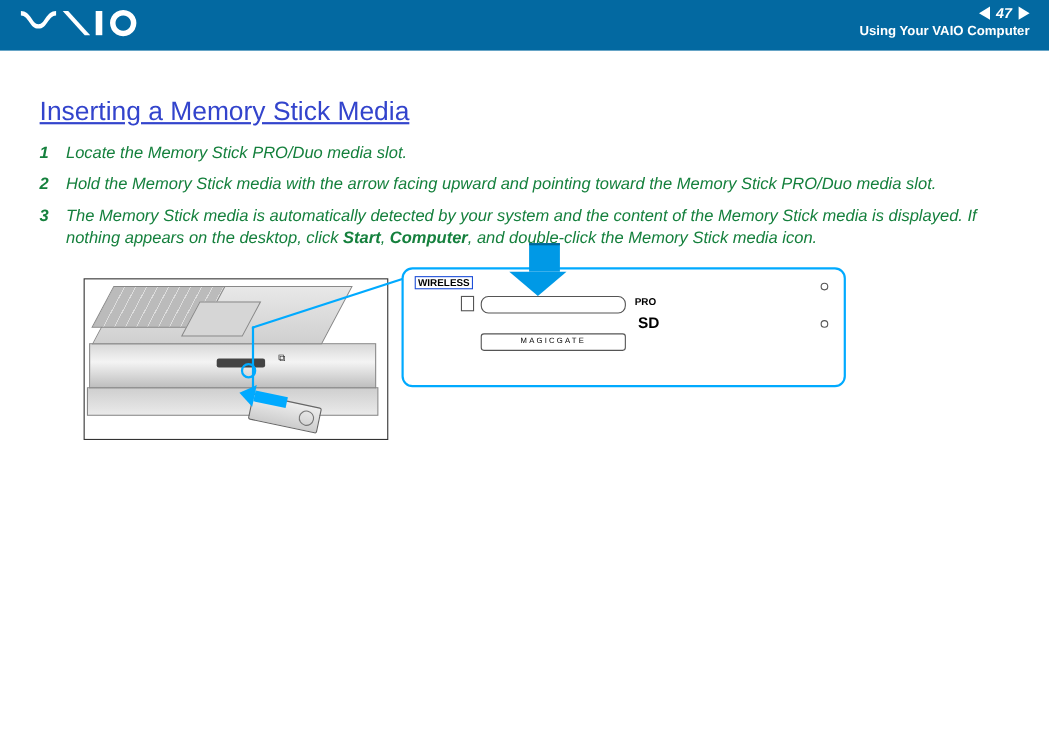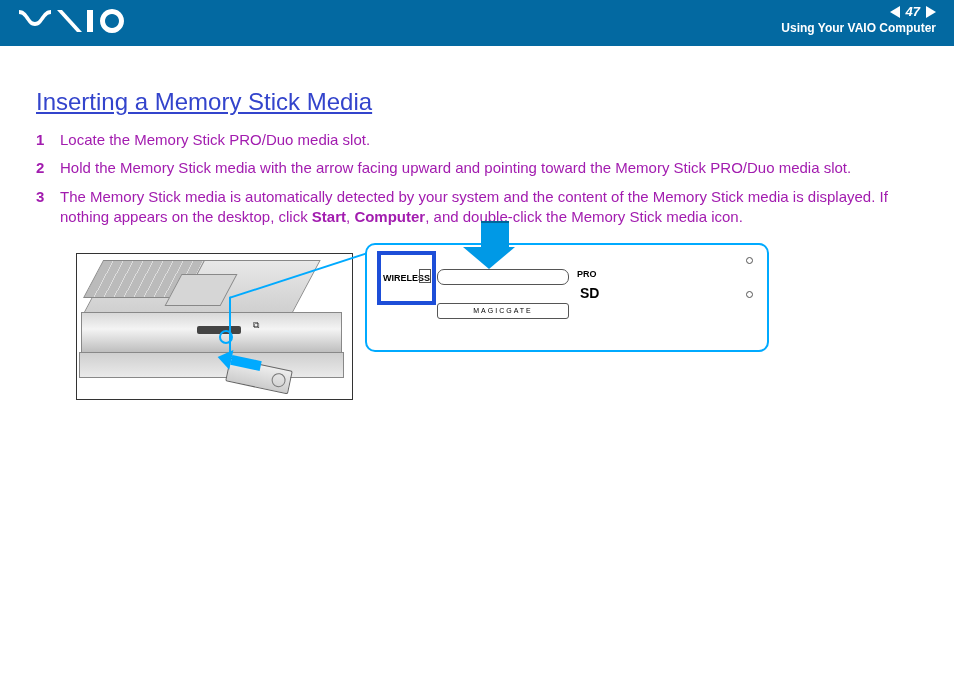--- a/index.html
+++ b/index.html
@@ -70,25 +70,26 @@
   }
   ol.steps {
     list-style: none;
     padding: 0;
     margin: 0;
     counter-reset: step;
   }
   ol.steps > li {
     counter-increment: step;
     font-size: 15px;
-    color: #a21caf;
+    color: #15803d;
     margin-bottom: 8px;
     padding-left: 24px;
     position: relative;
     line-height: 1.35;
+    font-style: italic;
   }
   ol.steps > li::before {
     content: counter(step);
     position: absolute;
     left: 0;
     font-weight: bold;
   }
   .step3-extra {
     display: block;
   }
@@ -129,21 +130,21 @@
     width: 28px; height: 24px; background:#0099e6; margin:0 auto;
     border-top:2px solid #006699;
   }
   .big-arrow .head {
     width:0;height:0;
     border-left:26px solid transparent;
     border-right:26px solid transparent;
     border-top:22px solid #0099e6;
     margin-left:-12px;
   }
-  .wireless-label { top:6px; left:10px; right:auto; font-weight:bold; font-size:9px; position:absolute; border:4px solid #1d4ed8; padding:18px 2px;}
+  .wireless-label { top:6px; left:10px; right:auto; font-weight:bold; font-size:9px; position:absolute; border:1px solid #1d4ed8; padding:0 2px;}
   .pro-slot {
     position:absolute; top:24px; left:70px; width:130px; height:14px;
     border:1px solid #555; border-radius:7px;
   }
   .pro-label { position:absolute; top:24px; left:210px; font-size:9px; font-weight:bold;}
   .sd-label  { position:absolute; top:40px; left:213px; font-size:14px; font-weight:bold;}
   .ms-iconbox { position:absolute; top:24px; left:52px; width:10px; height:12px; border:1px solid #555;}
   .magicgate {
     position:absolute; top:58px; left:70px; width:130px; height:14px;
     border:1px solid #555; border-radius:3px;

